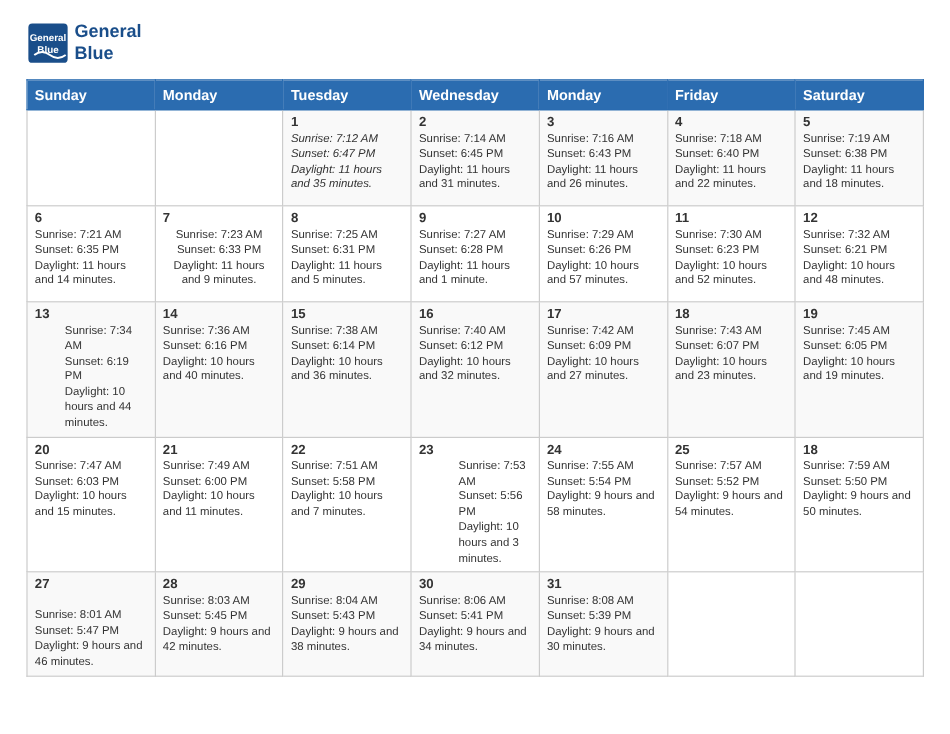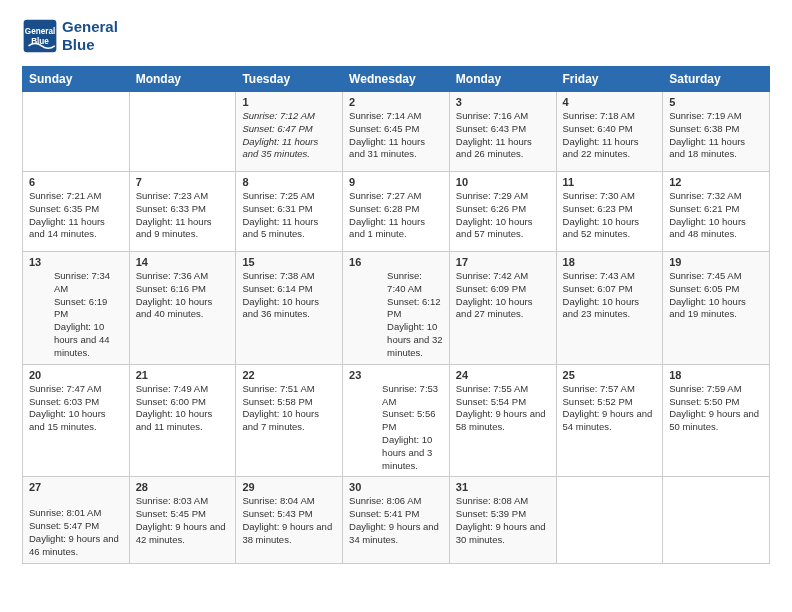--- a/index.html
+++ b/index.html
@@ -159,21 +159,21 @@
         </tr>
         <tr>
           <td>
             <span class="day-num">6</span>
             <div class="cell-content" style="white-space: pre-line;">Sunrise: 7:21 AM
 Sunset: 6:35 PM
 Daylight: 11 hours and 14 minutes.</div>
           </td>
           <td>
             <span class="day-num">7</span>
-            <div class="cell-content" style="white-space: pre-line;">Sunrise: 7:23 AM
+            <div class="cell-content" style="white-space: pre-line; text-align: center;">Sunrise: 7:23 AM
 Sunset: 6:33 PM
 Daylight: 11 hours and 9 minutes.</div>
           </td>
           <td>
             <span class="day-num">8</span>
             <div class="cell-content" style="white-space: pre-line;">Sunrise: 7:25 AM
 Sunset: 6:31 PM
 Daylight: 11 hours and 5 minutes.</div>
           </td>
           <td>
@@ -215,21 +215,21 @@
 Daylight: 10 hours and 40 minutes.</div>
           </td>
           <td>
             <span class="day-num">15</span>
             <div class="cell-content" style="white-space: pre-line;">Sunrise: 7:38 AM
 Sunset: 6:14 PM
 Daylight: 10 hours and 36 minutes.</div>
           </td>
           <td>
             <span class="day-num">16</span>
-            <div class="cell-content" style="white-space: pre-line; margin-left: 38px;">Sunrise: 7:40 AM
+            <div class="cell-content" style="white-space: pre-line;">Sunrise: 7:40 AM
 Sunset: 6:12 PM
 Daylight: 10 hours and 32 minutes.</div>
           </td>
           <td>
             <span class="day-num">17</span>
             <div class="cell-content" style="white-space: pre-line;">Sunrise: 7:42 AM
 Sunset: 6:09 PM
 Daylight: 10 hours and 27 minutes.</div>
           </td>
           <td>

